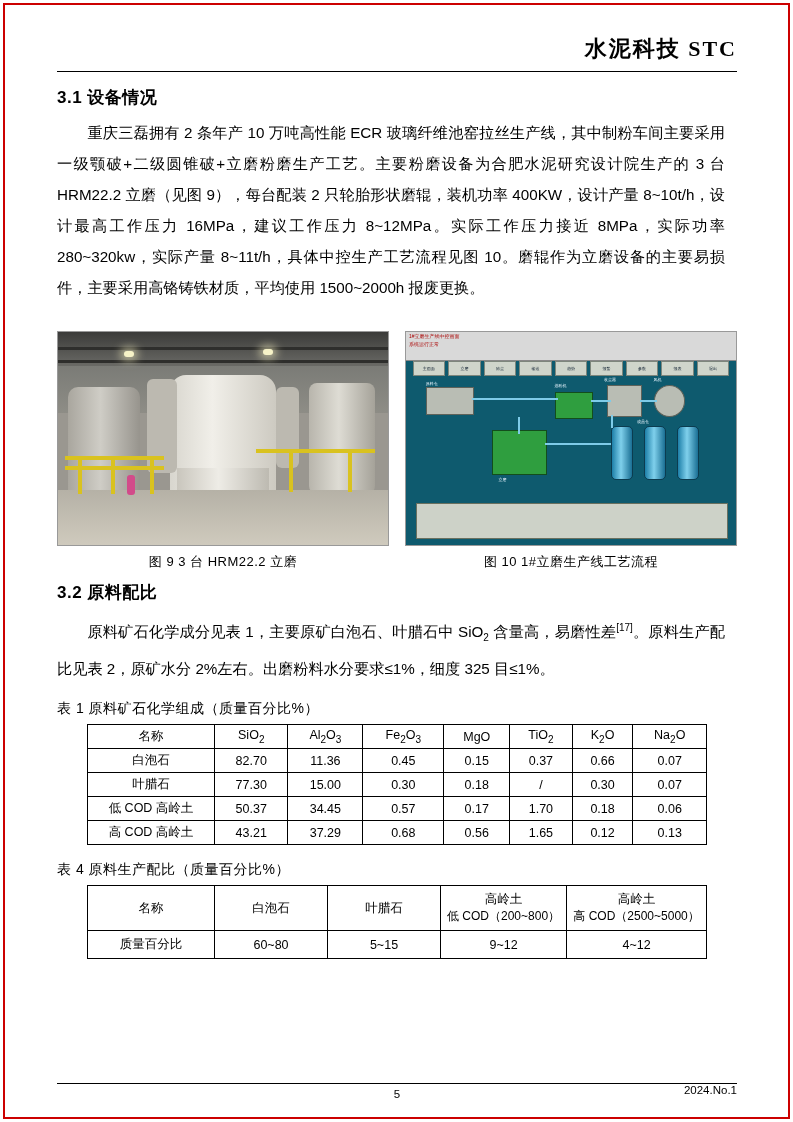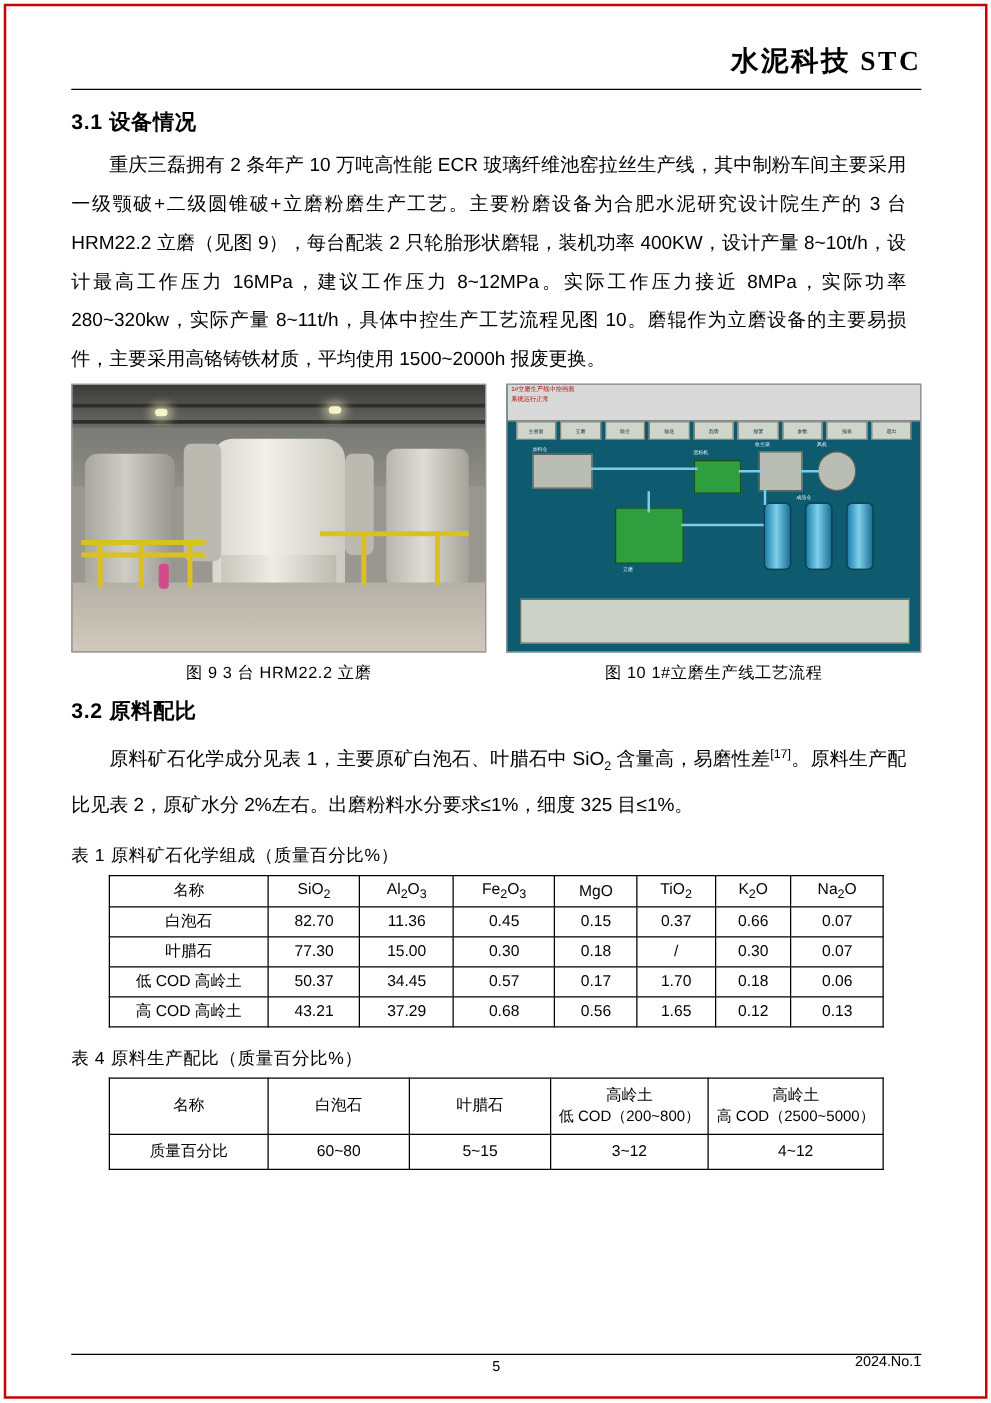--- a/index.html
+++ b/index.html
@@ -57,21 +57,21 @@
     text-justify:inter-ideograph;
     text-indent:2em;
   }
   sup { font-size:10px; vertical-align:super; }
   sub { font-size:10px; vertical-align:sub; }
 
   
   .figures {
     display:flex;
     gap:14px;
-    margin-top:4px;
+    margin-top:28px;
     justify-content:space-between;
   }
   .fig { width:332px; }
   .fig-img {
     width:332px; height:215px;
     border:1px solid #999;
     box-sizing:border-box;
     position:relative;
     overflow:hidden;
   }
@@ -379,21 +379,21 @@
         </td>
         <td>
           <div>高岭土</div>
           <div class="sub">高 COD（2500~5000）</div>
         </td>
       </tr>
       <tr>
         <td>质量百分比</td>
         <td>60~80</td>
         <td>5~15</td>
-        <td>3~12</td>
+        <td>9~12</td>
         <td>4~12</td>
       </tr>
     </tbody>
       </table>
 
   </div>
 
   <div class="footer">
     <div class="pg">5</div>
     <div class="issue">2024.No.1</div>

